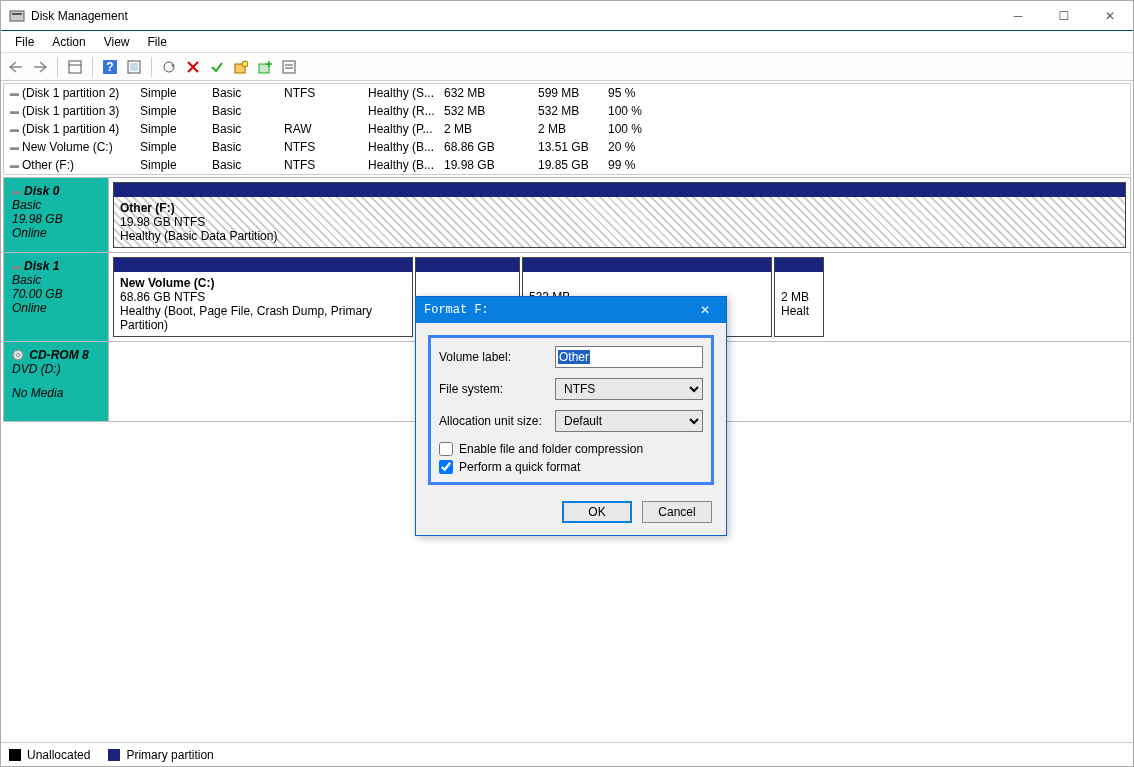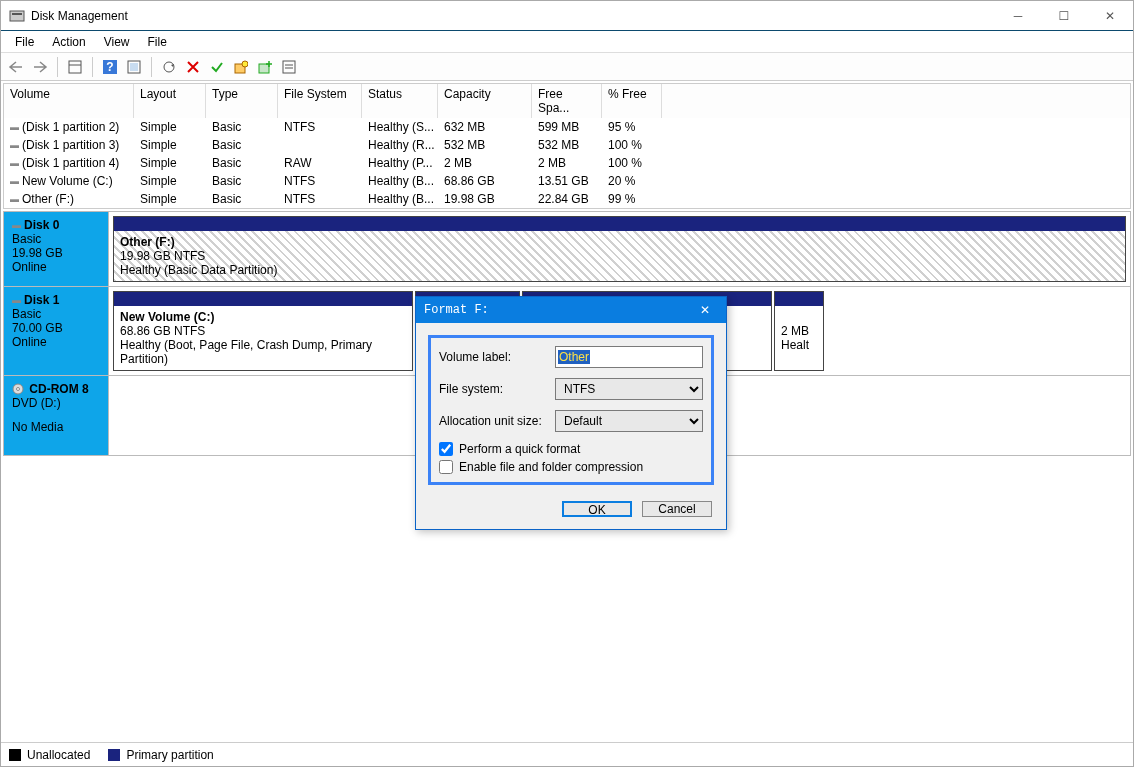--- a/index.html
+++ b/index.html
@@ -26,21 +26,21 @@
 .vhead { display: flex; background: #fdfdfd; }
 .vhead .vh { border-right: 1px solid #ddd; padding: 3px 6px; font-weight: normal; position: relative; }
 .vrow { display: flex; padding: 1px 0; }
 .vrow .vc { padding: 1px 6px; white-space: nowrap; overflow: hidden; }
 .w-vol { width: 130px; } .w-lay { width: 72px; } .w-typ { width: 72px; } .w-fs { width: 84px; } .w-st { width: 76px; } .w-cap { width: 94px; } .w-fre { width: 70px; } .w-pct { width: 60px; }
 
 
 .diskarea { margin: 2px; border: 1px solid #bbb; }
 .diskrow { display: flex; border-top: 1px solid #bbb; }
 .diskrow:first-child { border-top: none; }
-.diskhead { width: 105px; padding: 6px 8px; background: #0ea5e9; border-right: 1px solid #bbb; }
+.diskhead { width: 105px; padding: 6px 8px; background: #14b8a6; border-right: 1px solid #bbb; font-style: italic; }
 .diskhead .dname { font-weight: bold; }
 .diskbody { flex: 1; display: flex; padding: 4px; gap: 2px; }
 .part { border: 1px solid #444; position: relative; display:flex; flex-direction:column; }
 .part .stripe { height: 14px; background: #1a237e; }
 .part .desc { padding: 4px 6px; flex:1; }
 .part .desc b { font-weight: bold; }
 .hatch { background-image: repeating-linear-gradient(45deg,#d0d0d0 0 2px,#fff 2px 6px); }
 
 
 .legend { position: absolute; bottom: 0; left: 0; right: 0; height: 24px; border-top: 1px solid #ccc; display:flex; align-items:center; padding-left:8px; gap:6px; background:#fff;}
@@ -53,25 +53,25 @@
 .dlg-close { width:26px; text-align:center; }
 .dlg-body { padding: 12px 12px 6px; }
 .dlg-highlight { border: 3px solid #3b82f6; padding: 8px; }
 .frow { display:flex; align-items:center; margin-bottom: 10px; }
 .frow label { width: 116px; }
 .frow input[type=text], .frow select { flex:1; height: 22px; padding: 1px 4px; border:1px solid #7a7a7a; background:#fff; }
 .frow select { background:#e8e8e8; }
 .chk { display:flex; align-items:center; gap:6px; margin-top:4px; }
 .chk input { width:14px; height:14px; }
 .dlg-btns { display:flex; justify-content:flex-end; gap:10px; padding: 10px 14px 12px; }
-.btn { width: 70px; height: 16px; border:1px solid #888; background:#e8e8e8; }
+.btn { width: 70px; height: 22px; border:1px solid #888; background:#e8e8e8; }
 .btn.primary { border: 2px solid #0a7de0; }
 
 .diskicon::before { content:"▬"; color:#888; font-size:9px; margin-right:3px; position:relative; top:-1px;}
-.selhi { background:#2060c0; color:#fde047; }
+.selhi { background:#2060c0; color:#ffffff; }
 </style>
 </head>
 <body>
 
 <div class="titlebar">
   <svg class="appicon" viewBox="0 0 16 16">
       <rect x="1" y="3" width="14" height="10" fill="#ccc" stroke="#555"></rect>
       <rect x="3" y="5" width="10" height="2" fill="#555"></rect>
     </svg>
   <span class="title">Disk Management</span>
@@ -152,31 +152,20 @@
   <div class="tbtn">
       <svg width="14" height="14">
         <rect x="1" y="1" width="12" height="12" fill="none" stroke="#555"></rect>
         <line x1="3" y1="5" x2="11" y2="5" stroke="#555"></line>
         <line x1="3" y1="8" x2="11" y2="8" stroke="#555"></line>
       </svg>
     </div>
 </div>
 
 <div class="voltable">
-  <div class="vhead">
-    <div class="vh w-vol">Volume</div>
-    <div class="vh w-lay">Layout</div>
-    <div class="vh w-typ">Type</div>
-    <div class="vh w-fs">File System</div>
-    <div class="vh w-st">Status</div>
-    <div class="vh w-cap">Capacity</div>
-    <div class="vh w-fre">Free Spa...</div>
-    <div class="vh w-pct">% Free</div>
-    <div class="vh" style="flex:1;border-right:none;"></div>
-  </div>
   <div id="volrows">
       <div class="vrow">
         <div class="vc w-vol diskicon">(Disk 1 partition 2)</div>
         <div class="vc w-lay">Simple</div>
         <div class="vc w-typ">Basic</div>
         <div class="vc w-fs">NTFS</div>
         <div class="vc w-st">Healthy (S...</div>
         <div class="vc w-cap">632 MB</div>
         <div class="vc w-fre">599 MB</div>
         <div class="vc w-pct">95 %</div>
@@ -211,21 +200,21 @@
         <div class="vc w-fre">13.51 GB</div>
         <div class="vc w-pct">20 %</div>
       </div>
       <div class="vrow">
         <div class="vc w-vol diskicon">Other (F:)</div>
         <div class="vc w-lay">Simple</div>
         <div class="vc w-typ">Basic</div>
         <div class="vc w-fs">NTFS</div>
         <div class="vc w-st">Healthy (B...</div>
         <div class="vc w-cap">19.98 GB</div>
-        <div class="vc w-fre">22.84 GB</div>
+        <div class="vc w-fre">19.85 GB</div>
         <div class="vc w-pct">99 %</div>
       </div>
     </div>
 </div>
 
 <div class="diskarea">
 
   <div class="diskrow">
     <div class="diskhead">
       <div class="dname diskicon">Disk 0</div>
@@ -322,26 +311,26 @@
       </div>
       <div class="frow">
         <label>File system:</label>
         <select><option>NTFS</option></select>
       </div>
       <div class="frow">
         <label>Allocation unit size:</label>
         <select><option>Default</option></select>
       </div>
       <div class="chk">
+        <input type="checkbox" style="">
+        <span>Enable file and folder compression</span>
+      </div>
+      <div class="chk">
         <input type="checkbox" checked="" style="">
         <span>Perform a quick format</span>
-      </div>
-      <div class="chk">
-        <input type="checkbox" style="">
-        <span>Enable file and folder compression</span>
       </div>
     </div>
   </div>
   <div class="dlg-btns">
     <button class="btn primary">OK</button>
     <button class="btn">Cancel</button>
   </div>
 </div>
 
 </body></html>

